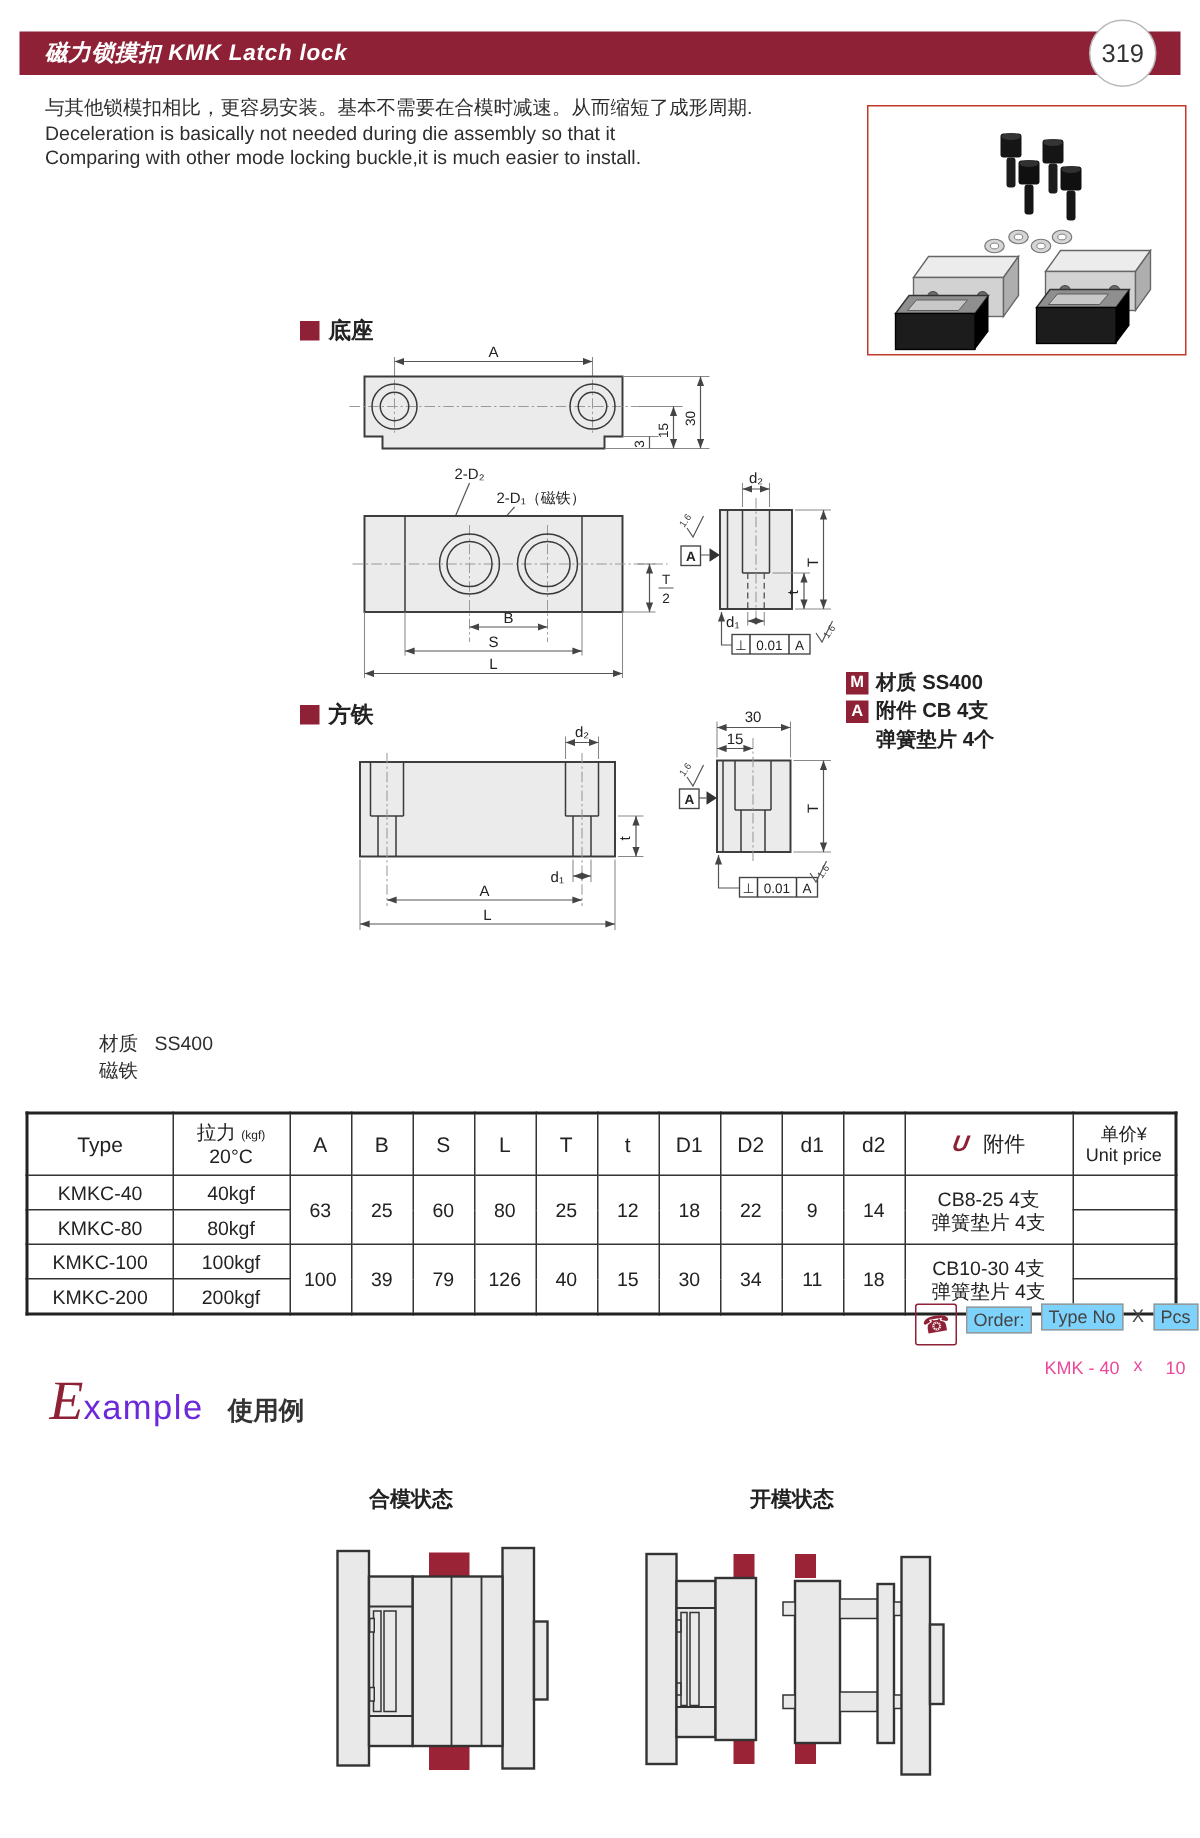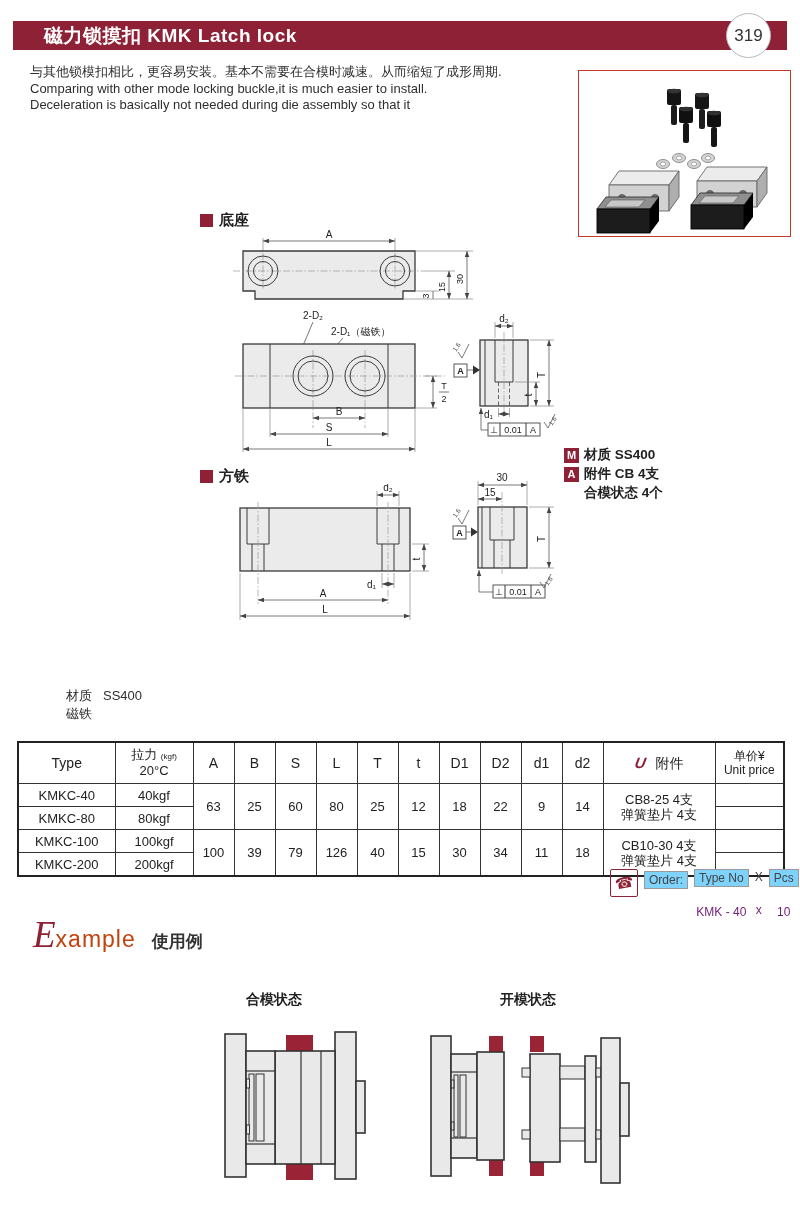--- a/index.html
+++ b/index.html
@@ -2,21 +2,21 @@
 <html><head>
 <meta charset="utf-8">
 <style>
   html,body{margin:0;padding:0;background:#fff;}
   .page{position:relative;width:800px;height:1225px;background:#fff;overflow:hidden;
         font-family:"Liberation Sans","DejaVu Sans",sans-serif;color:#2b2b2b;}
   .abs{position:absolute;}
 
   
   .titlebar{background:#8e2135;color:#fff;display:flex;align-items:center;}
-  .titlebar .t{font-size:19px;font-weight:bold;letter-spacing:.5px;padding-left:31px;}
+  .titlebar .t{font-size:15px;font-weight:bold;letter-spacing:.5px;padding-left:17px;font-style:italic;}
   .badge{background:#fff;border:1px solid #b9b9b9;border-radius:50%;
          display:flex;align-items:center;justify-content:center;
          font-size:17px;color:#333;}
 
   .intro{font-size:13px;line-height:16.5px;color:#2e2e2e;}
 
   .photo-box{border:1px solid #c0392b;background:#fff;}
 
   .sec-title{display:flex;align-items:center;gap:6px;font-size:15px;font-weight:bold;color:#222;}
   .sec-sq{width:13px;height:13px;background:#8e2135;display:inline-block;}
@@ -58,46 +58,46 @@
   .ulogo{display:inline-block;color:#8e2135;font-style:italic;font-weight:bold;font-size:15px;
          transform:skewX(-10deg);margin-right:10px;}
 
   
   .order{display:flex;align-items:flex-start;gap:6px;font-size:12px;color:#444;}
   .phone-box{width:26px;height:26px;border:1.5px solid #8e2135;border-radius:2px;
              display:flex;align-items:center;justify-content:center;}
   .phone-glyph{color:#8e2135;font-size:15px;transform:rotate(-10deg);}
   .obox{border:1px solid #999;padding:1px 4px;background:#7dd3fc;white-space:nowrap;}
   .ocol{display:flex;flex-direction:column;align-items:center;gap:18px;}
-  .osample{font-size:12px;color:#701a75;}
+  .osample{font-size:12px;color:#ec4899;}
 
   .example-h{display:flex;align-items:baseline;}
   .example-h .E{font-family:"Liberation Serif","DejaVu Serif",serif;font-style:italic;
                 font-size:37px;color:#8e2135;line-height:34px;}
-  .example-h .rest{font-size:23px;color:#c2410c;letter-spacing:1px;}
+  .example-h .rest{font-size:23px;color:#6d28d9;letter-spacing:1px;}
   .example-h .cn{font-size:17px;font-weight:bold;color:#333;margin-left:16px;}
 
   .dlabel{font-size:14px;font-weight:bold;color:#222;}
 </style>
 </head>
 <body>
 
 <div class="page">
 
   <div class="abs titlebar" style="left:13px;top:21px;width:774px;height:29px;">
     <span class="t">磁力锁摸扣  KMK Latch lock</span>
   </div>
   <div class="abs badge" style="left:726px;top:13px;width:43px;height:43px;">
     <span>319</span>
   </div>
 
   <div class="abs intro" style="left:30px;top:64px;width:540px;">
     <div>与其他锁模扣相比，更容易安装。基本不需要在合模时减速。从而缩短了成形周期.</div>
+    <div>Deceleration is basically not needed during die assembly so that it</div>
     <div>Comparing with other mode locking buckle,it is much easier to install.</div>
-    <div>Deceleration is basically not needed during die assembly so that it</div>
   </div>
 
   <div class="abs photo-box" style="left:578px;top:70px;width:211px;height:165px;">
     <svg width="211" height="165" viewBox="0 0 211 165">
 
       <g>
         <g transform="translate(88,18)">
             <rect x="0" y="0" width="14" height="16" rx="2" fill="#151515"></rect>
             <ellipse cx="7" cy="2" rx="6.5" ry="2.3" fill="#343434"></ellipse>
             <rect x="4" y="16" width="6" height="20" rx="2" fill="#1c1c1c"></rect>
@@ -292,21 +292,21 @@
   <div class="abs notes" style="left:564px;top:446px;">
     <div class="row">
       <span class="mbadge">M</span>
       <span>材质  SS400</span>
     </div>
     <div class="row">
       <span class="mbadge">A</span>
       <span>附件  CB  4支</span>
     </div>
     <div class="row" style="padding-left:20px;">
-      <span>合模状态  4个</span>
+      <span>弹簧垫片  4个</span>
     </div>
   </div>
 
   <div class="abs sec-title" style="left:200px;top:467px;">
     <span class="sec-sq"></span>
     <span>方铁</span>
   </div>
 
   <div class="abs" style="left:195px;top:484px;">
     <svg width="300" height="145" viewBox="0 0 300 145">

